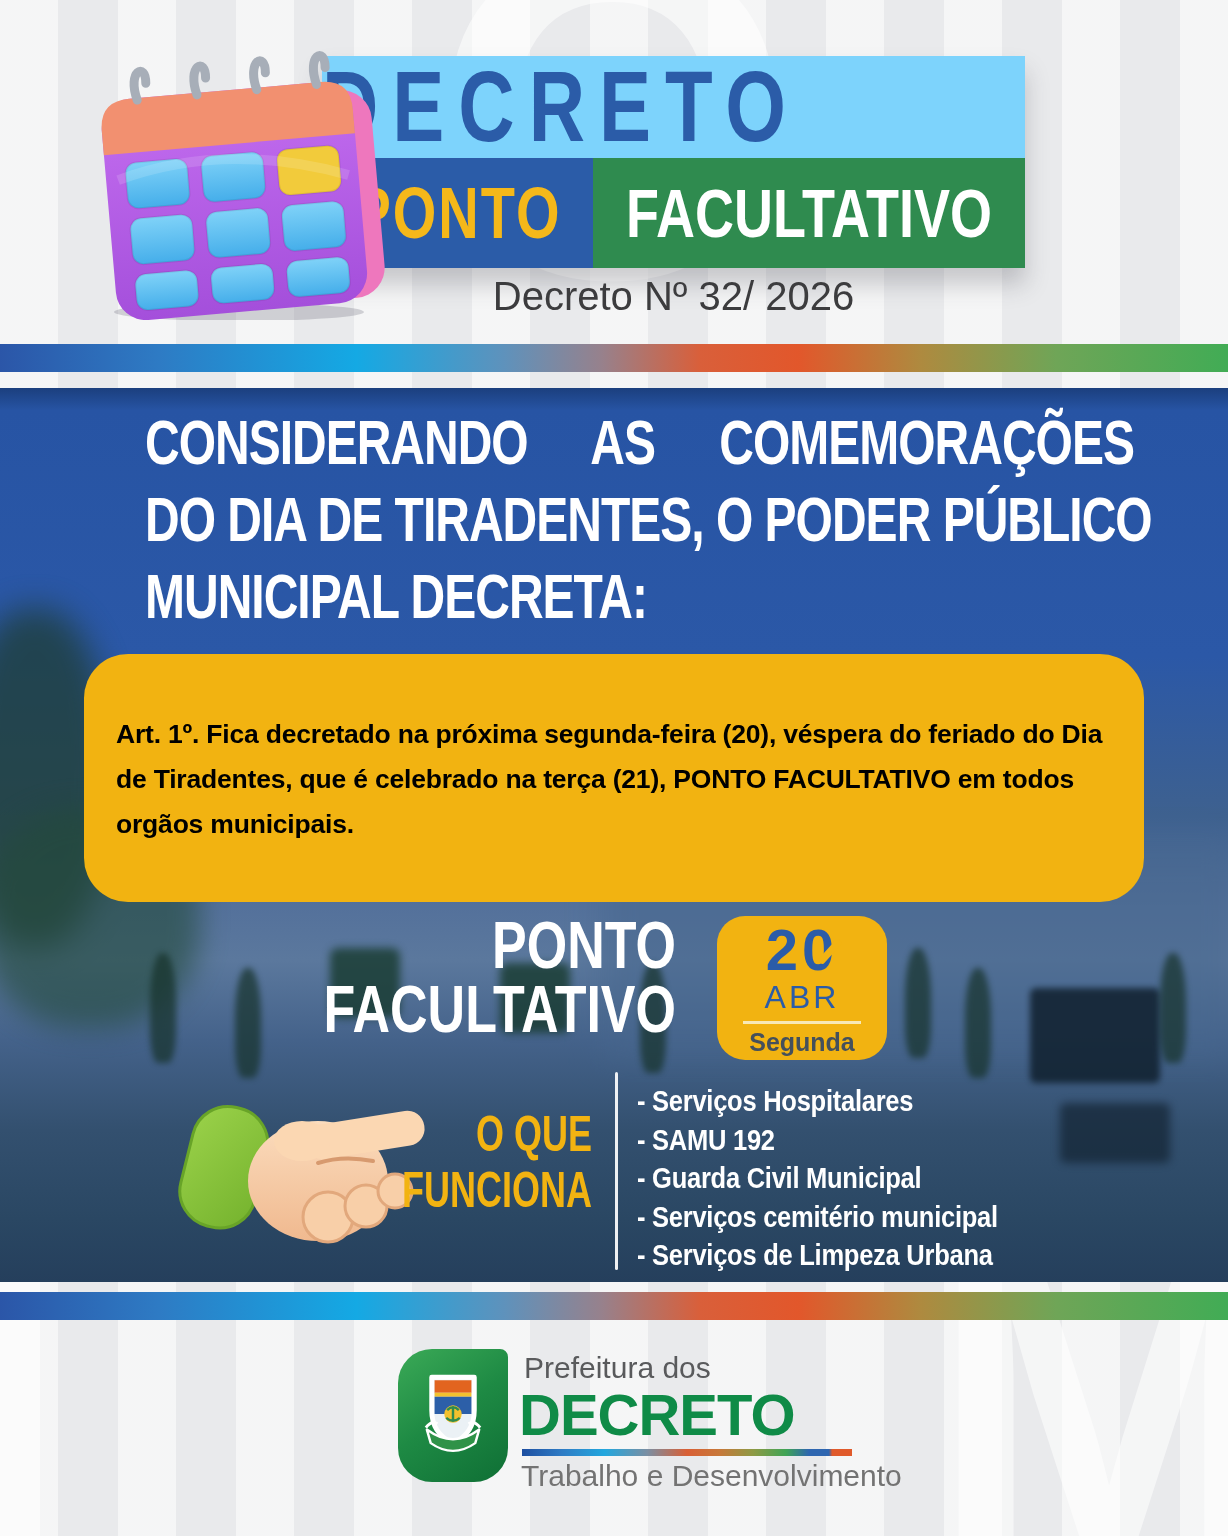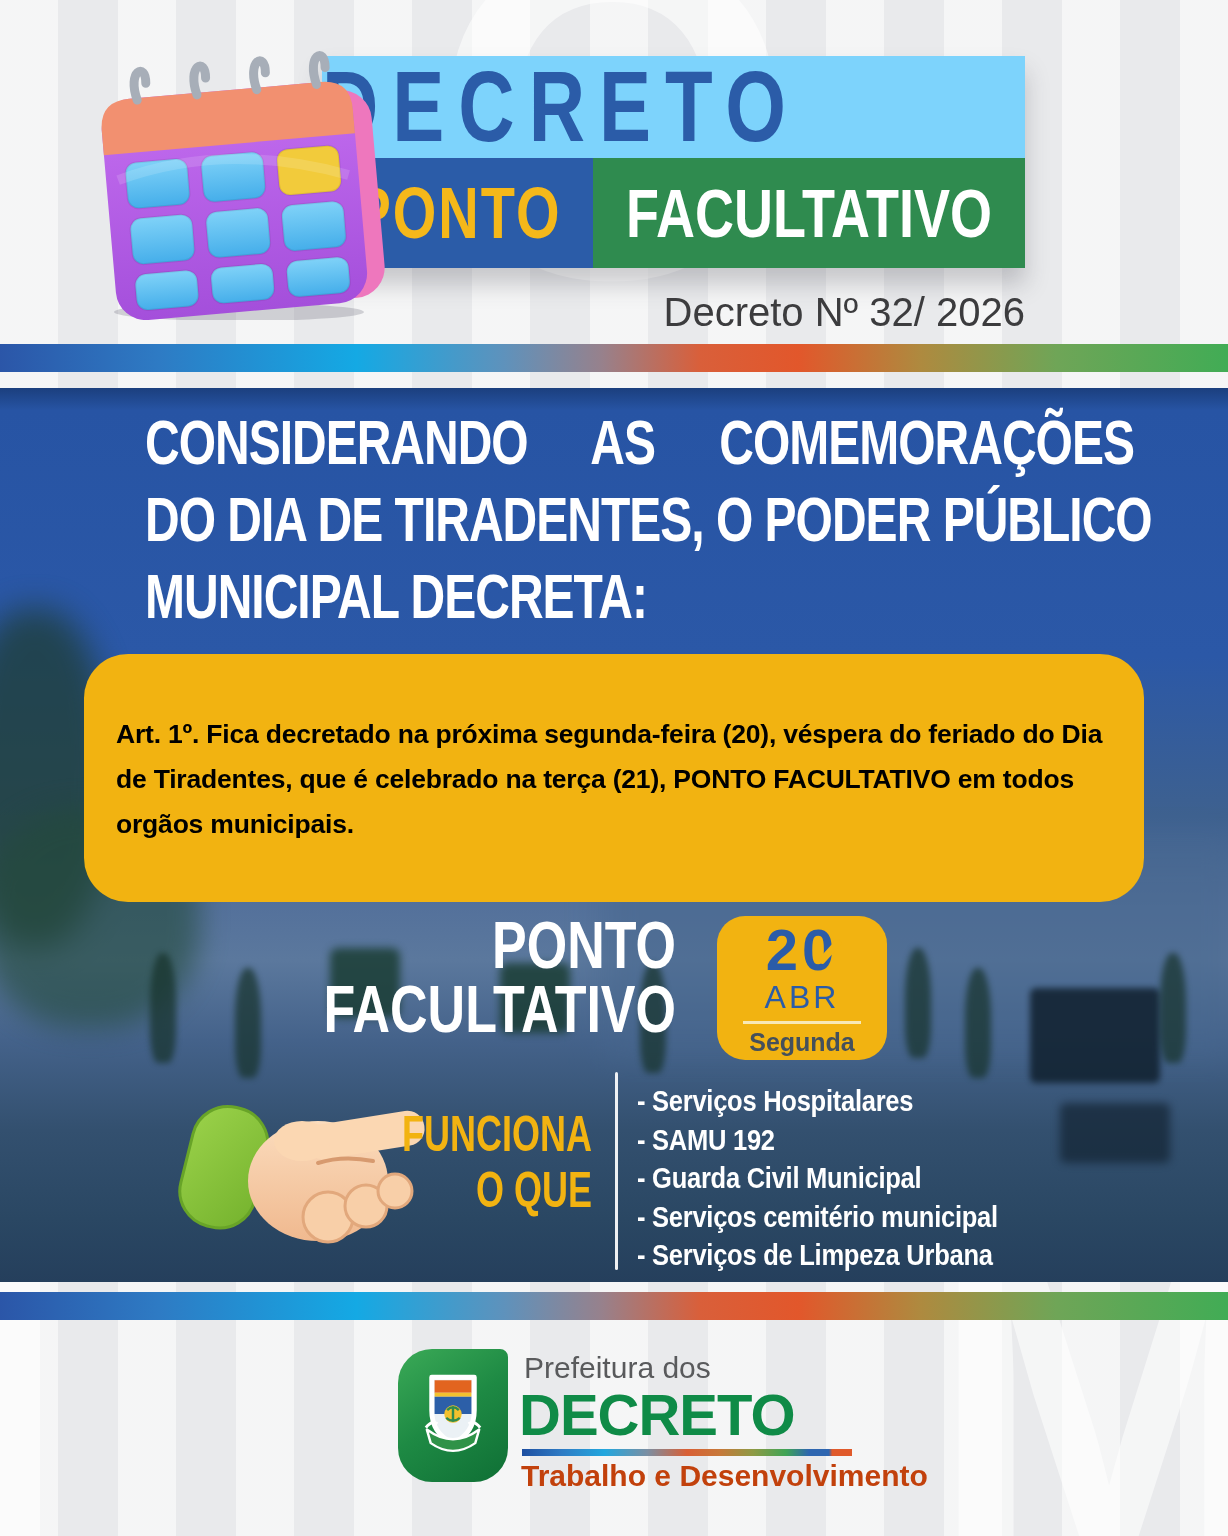--- a/index.html
+++ b/index.html
@@ -28,21 +28,21 @@
   .calendar-icon{ position:absolute; left:78px; top:20px; width:312px; height:300px; z-index:3; }
   .banner{ position:absolute; left:322px; top:56px; width:703px; z-index:2;
            box-shadow:0 16px 22px rgba(60,60,70,.25); }
   .banner-yellow{ height:102px; background:#7dd3fc; display:flex; align-items:center; justify-content:flex-start; }
   .banner-yellow .txt{ font-size:78px; font-weight:800; letter-spacing:14px; color:#2b5ca8; }
   .banner-split{ display:flex; height:110px; }
   .banner-blue{ width:271px; background:#2b5ca8; display:flex; align-items:center; justify-content:center; }
   .banner-blue .txt{ font-size:56px; font-weight:800; letter-spacing:2px; color:#f5b81a; }
   .banner-green{ flex:1; background:#2f8b4f; display:flex; align-items:center; justify-content:center; }
   .banner-green .txt{ font-size:54px; font-weight:800; color:#ffffff; }
-  .decree-number{ position:absolute; left:322px; top:290px; width:703px; text-align:right;
+  .decree-number{ position:absolute; left:322px; top:274px; width:703px; text-align:center;
                   font-size:40px; font-weight:500; color:#3c3c3e; z-index:2; }
 
   
   .stripe{ position:absolute; left:0; width:100%; height:28px;
     background:linear-gradient(90deg,#2b56a8 0%,#2e7bc4 13%,#14a9e4 29%,#5e92bc 41%,
                #97818c 49%,#d95f3a 57%,#e2572b 65%,#ae8a3f 75%,#6fa557 86%,#41ac55 100%); }
   .stripe-top{ top:344px; }
   .stripe-bottom{ top:1292px; }
 
   
@@ -93,21 +93,21 @@
 
   
   .footer-logo{ position:absolute; left:398px; top:1349px; width:110px; height:133px;
     background:linear-gradient(145deg,#3baa57 0%,#1e8a44 48%,#0f6f35 100%);
     border-radius:34px 8px 34px 34px; display:flex; align-items:center; justify-content:center; }
   .f-pre{ position:absolute; left:524px; top:1351px; font-size:30px; font-weight:500; color:#595a5c; }
   .f-name{ position:absolute; left:519px; top:1381px; font-size:58px; font-weight:800; letter-spacing:-1px; color:#0f8b47; }
   .f-line{ position:absolute; left:522px; top:1449px; width:330px; height:7px;
     background:linear-gradient(90deg,#1e4fa1 0%,#2e7bc4 12%,#23a7de 25%,#7b8fa3 38%,#d95f35 50%,
                #c7793a 60%,#8e9a45 70%,#3fa455 80%,#2e66b0 87%,#2e66b0 93%,#e05a2b 94%,#e05a2b 100%); }
-  .f-tag{ position:absolute; left:521px; top:1459px; font-size:30px; font-weight:700; color:#c2410c; }
+  .f-tag{ position:absolute; left:521px; top:1459px; font-size:30px; font-weight:400; color:#737373; }
 </style>
 </head>
 <body>
 
 <div class="poster">
 
   <span class="wm wm-o">O</span>
   <span class="wm wm-m">M</span>
   <span class="wm wm-l">I</span>
 
@@ -228,22 +228,22 @@
         </g>
         <ellipse cx="134" cy="56" rx="28" ry="20" fill="#fbd7b2"></ellipse>
         <circle cx="160" cy="132" r="25" fill="#f8cfa8" stroke="#e2a87c" stroke-width="3"></circle>
         <circle cx="198" cy="121" r="21" fill="#f8cfa8" stroke="#e2a87c" stroke-width="3"></circle>
         <circle cx="227" cy="106" r="17" fill="#f8cfa8" stroke="#e2a87c" stroke-width="3"></circle>
         <path d="M150 78 Q175 70 205 76" stroke="#d79a6f" stroke-width="4" fill="none" stroke-linecap="round"></path>
       </svg>
     </div>
 
     <div class="works-label">
+      <span class="ln"><span>O QUE</span></span>
       <span class="ln"><span>FUNCIONA</span></span>
-      <span class="ln"><span>O QUE</span></span>
     </div>
     <div class="v-line"></div>
     <ul class="works-list">
       <li>- Serviços Hospitalares</li>
       <li>- SAMU 192</li>
       <li>- Guarda Civil Municipal</li>
       <li>- Serviços cemitério municipal</li>
       <li>- Serviços de Limpeza Urbana</li>
     </ul>
   </div>

